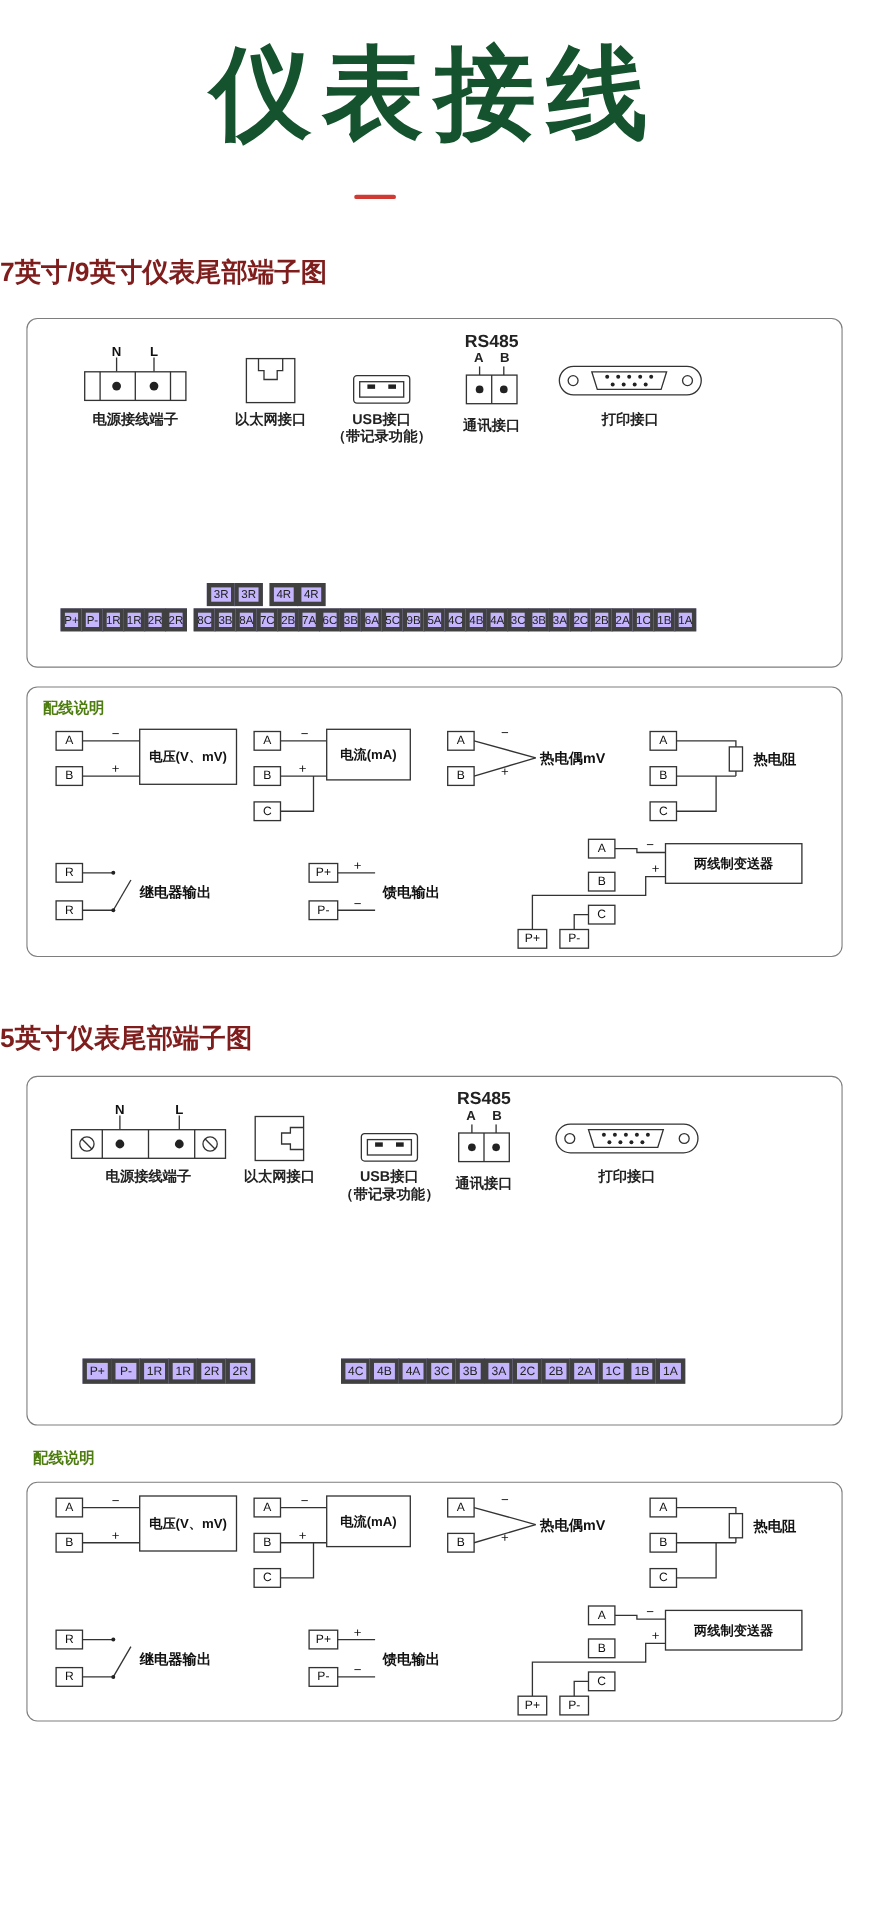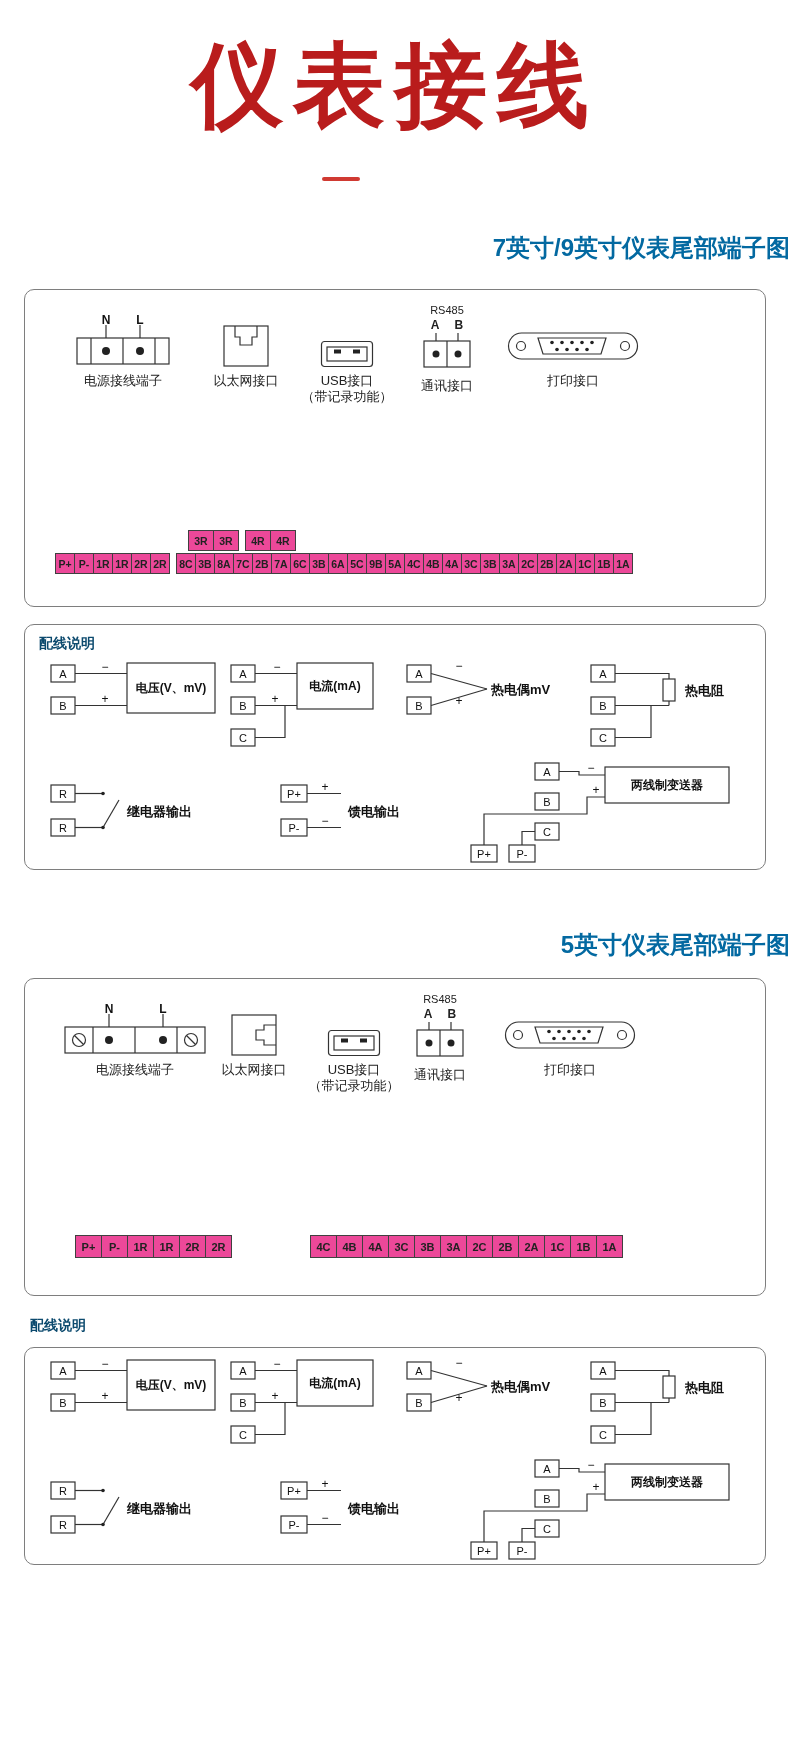--- a/index.html
+++ b/index.html
@@ -4,50 +4,50 @@
 <style>
   *{box-sizing:border-box;margin:0;padding:0}
   html,body{background:#fff}
   body{
     width:790px;min-height:1756px;margin:0 auto;
     font-family:"Liberation Sans","DejaVu Sans",sans-serif;color:#222;
     position:relative;overflow-x:hidden;
   }
   .title{
     font-size:92px;font-weight:900;text-align:center;
-    margin-top:34px;letter-spacing:10px;line-height:1.12;color:#b91c1c;
+    margin-top:34px;letter-spacing:10px;line-height:1.12;color:#14532d;
   }
   .accent{width:38px;height:4px;margin:40px 0 0 322px;border-radius:2px}
-  .sec-h{font-size:24px;font-weight:700;text-align:right;line-height:30px;color:#0369a1}
+  .sec-h{font-size:24px;font-weight:700;text-align:left;line-height:30px;color:#7f1d1d}
   #s7h{margin-top:52px}
   #s5h{margin-top:60px}
   .panel{
     position:relative;margin:26px 24px 0;height:318px;
     border:1px solid #7e7e7e;border-radius:10px;background:#fff;
   }
   #wiring-panel-1{height:246px;margin-top:17px}
   #panel-5{margin-top:18px}
   #wiring-panel-2{height:218px;margin-top:13px}
   .grp{position:absolute;top:16px;text-align:center}
   .icon-area{height:62px;display:flex;align-items:flex-end;justify-content:center}
-  .clabel{font-size:13px;font-weight:400;margin-top:5px;line-height:16px;white-space:nowrap}
-  .rs485{font-size:11px;font-weight:400;line-height:13px}
+  .clabel{font-size:13px;font-weight:700;margin-top:5px;line-height:16px;white-space:nowrap}
+  .rs485{font-size:16px;font-weight:700;line-height:13px}
   .ab-row{display:flex;justify-content:center;gap:15px;font-size:12px;font-weight:700;height:15px;margin-top:1px}
-  .wlabel{font-size:14px;font-weight:700;color:#0c4a6e}
+  .wlabel{font-size:14px;font-weight:700;color:#4d7c0f}
   .wlabel.inside{position:absolute;left:14px;top:10px}
   .wlabel.outside{margin:20px 0 0 30px;line-height:18px}
   .whost{margin-top:34px}
   #wiring-panel-2 .whost{margin-top:8px}
   .wsvg{display:block;margin-left:10px}
   
   .strip{position:absolute;display:flex}
   .tcell{
-    width:20px;height:21px;border:1px solid #404040;margin-left:-1px;
+    width:20px;height:21px;border:4px solid #404040;margin-left:-1px;
     display:flex;align-items:center;justify-content:center;
-    font-size:10.5px;font-weight:700;background:#ec4899;white-space:nowrap;
+    font-size:10.5px;font-weight:400;background:#c4b5fd;white-space:nowrap;
   }
   .tcell:first-child{margin-left:0}
   .strip.relay .tcell{width:26px}
   .strip.lg .tcell{width:27px;height:23px;font-size:11px}
   
   svg line,svg polyline,svg path{stroke:#333;fill:none;stroke-width:1.2}
   svg rect{stroke:#333;fill:#fff;stroke-width:1.2}
   svg circle{stroke:#333;fill:#fff;stroke-width:1.2}
   svg .dot{stroke:none;fill:#222}
   svg text{fill:#111;stroke:none;font-family:"Liberation Sans","DejaVu Sans",sans-serif}

